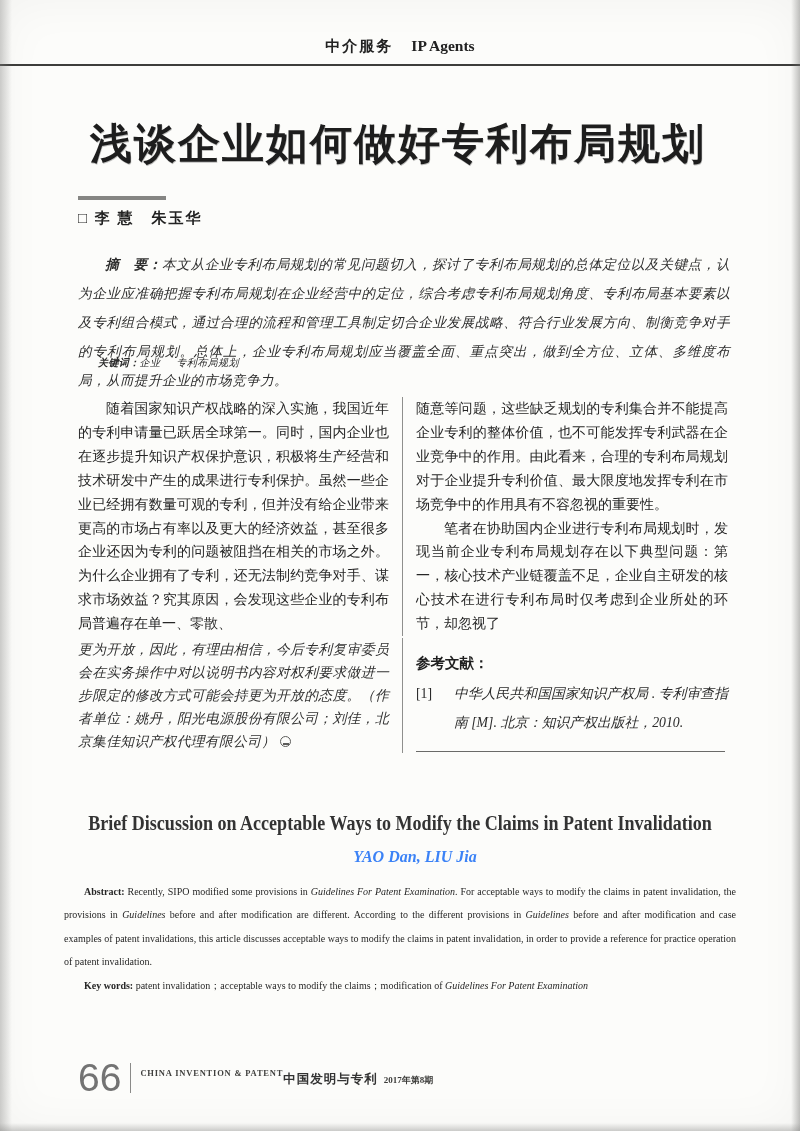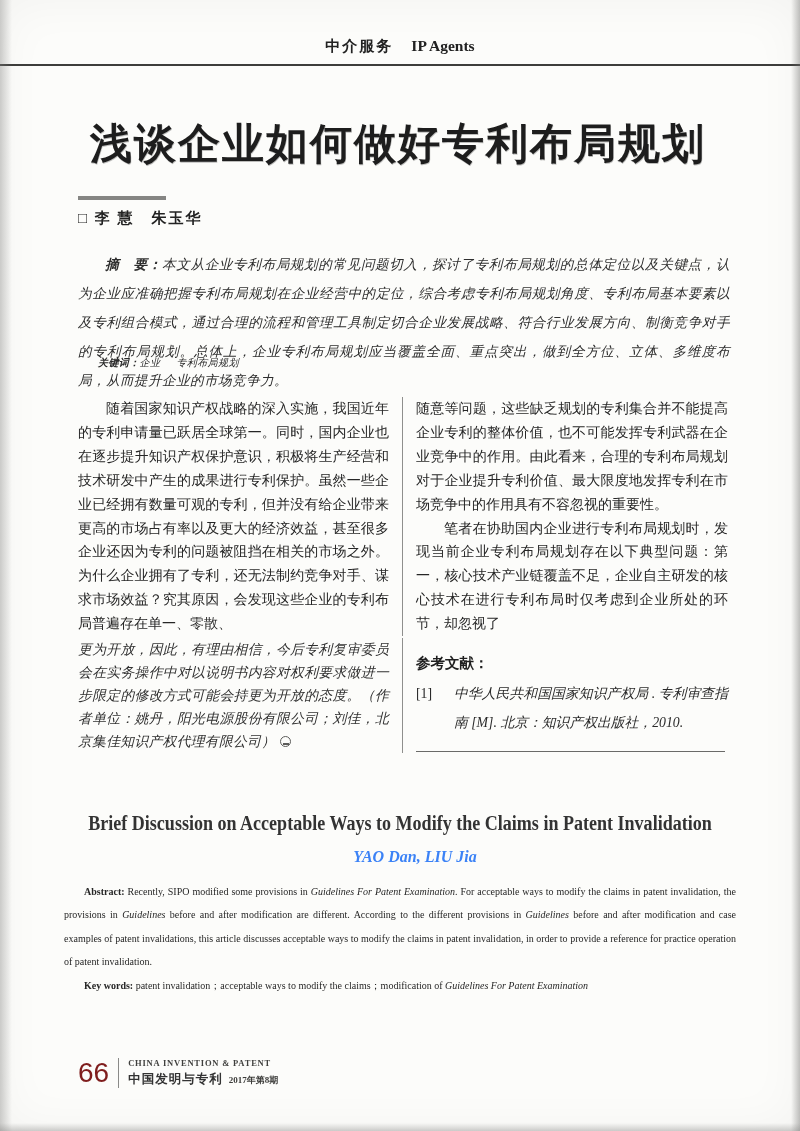--- a/index.html
+++ b/index.html
@@ -80,23 +80,23 @@
               transform:scaleX(0.88); transform-origin:center;
               font-size:20.5px; font-weight:bold; color:#333; }
   .en-authors { text-align:center; margin-top:13px; font-weight:bold; font-style:italic;
               font-size:16px; color:#3b82f6;padding-left:30px; }
   .en-body { margin:14px auto 0; width:672px; }
   .en-body p { font-size:10px; line-height:23.4px; text-align:justify; text-indent:2em; color:#262626; }
 
   
   .page-footer { position:absolute; top:1058px; left:78px; display:flex; align-items:center; }
   .pageno { font-family:"Liberation Sans","DejaVu Sans",sans-serif;
-            font-size:28px; color:#7f1d1d; line-height:1; }
+            font-size:39px; color:#737373; line-height:1; }
   .foot-div { width:1px; height:30px; background:#8a8a88; margin:0 9px; }
-  .foot-journal { display:flex; flex-direction:column; justify-content:center; }
+  .foot-journal { display:flex; flex-direction:row; justify-content:center; }
   .j-en { font-size:8.5px; letter-spacing:0.8px; color:#3f3f3d; font-weight:bold; }
   .j-cn-row { margin-top:1px; white-space:nowrap; }
   .j-cn { font-size:12.5px; font-weight:bold; color:#333; letter-spacing:1px; }
   .j-issue { font-size:9px; font-weight:bold; color:#3c3c3a; margin-left:6px; }
 </style>
 </head>
 <body>
 
 <div class="page">
 

